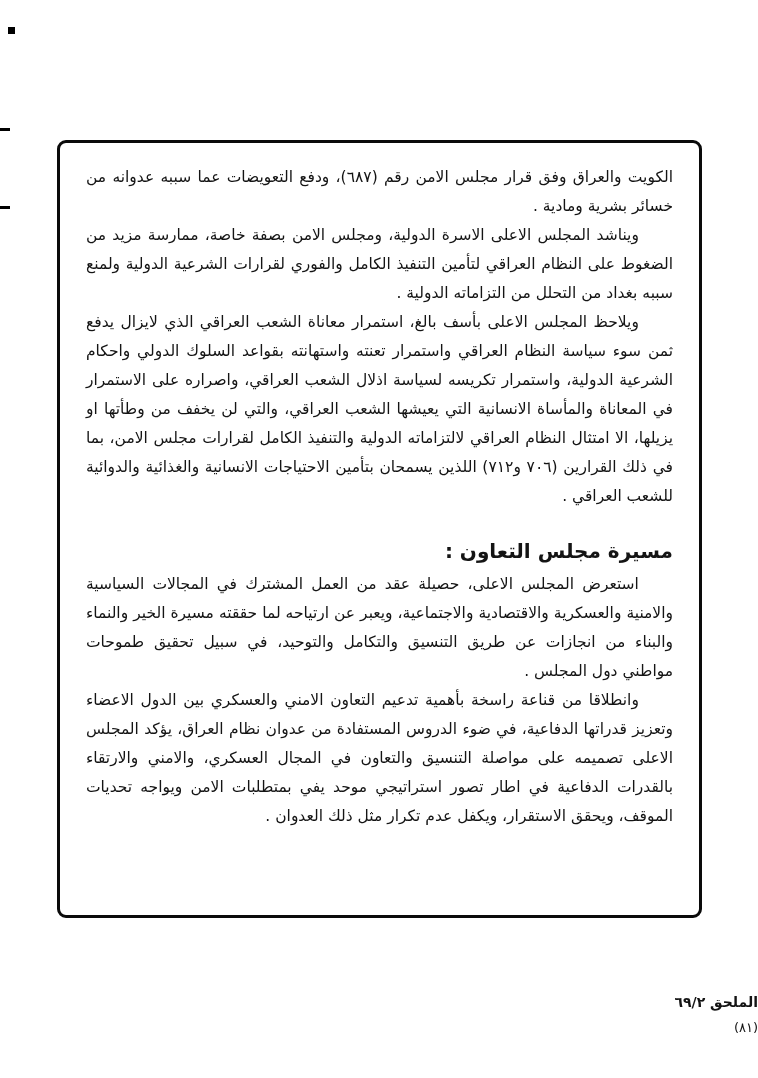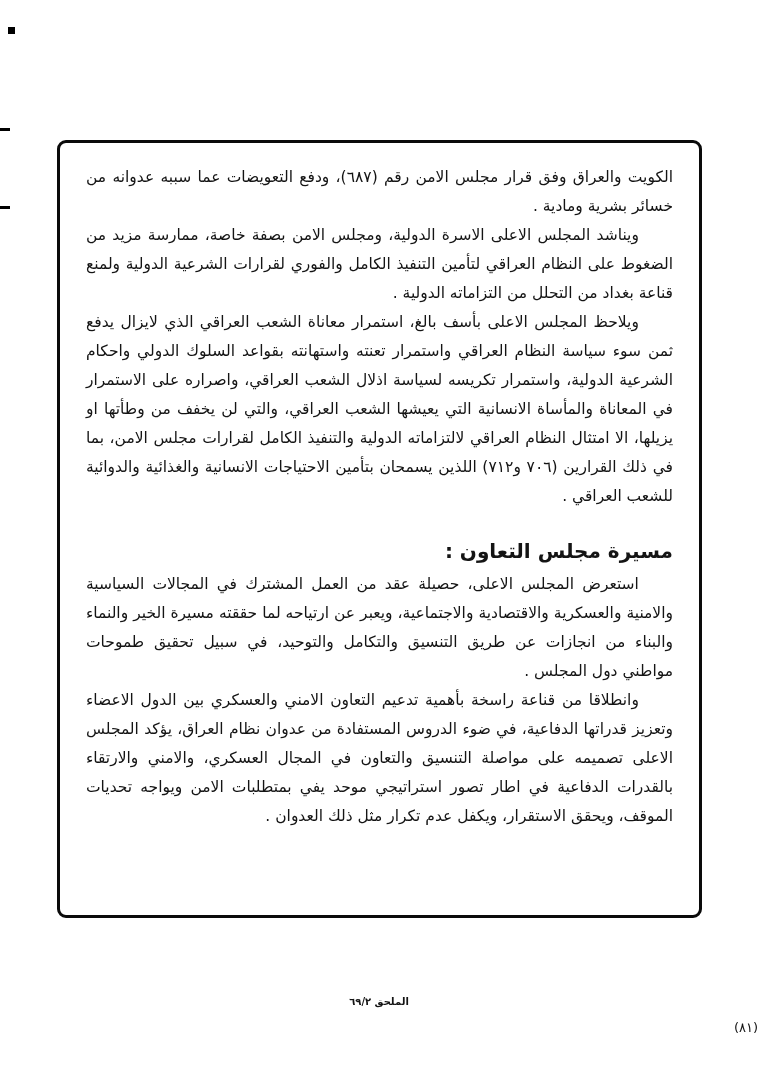--- a/index.html
+++ b/index.html
@@ -63,42 +63,43 @@
     .footer {
       position: absolute;
       left: 0;
       right: 0;
       top: 994px;
       text-align: center;
       direction: rtl;
     }
     .annex-label {
       font-weight: bold;
-      font-size: 10px;
+      font-size: 14px;
       line-height: 16px;
+      text-align: right;
     }
     .page-number {
       font-size: 13px;
       line-height: 16px;
       margin-top: 10px;
       text-align: right;
     }
   </style>
 </head>
 <body>
 
 <div class="page">
 
   <div class="artifact artifact-dot"></div>
   <div class="artifact artifact-dash1"></div>
   <div class="artifact artifact-dash2"></div>
 
   <div class="text-box">
     <p class="para first">الكويت والعراق وفق قرار مجلس الامن رقم (٦٨٧)، ودفع التعويضات عما سببه عدوانه من خسائر بشرية ومادية .</p>
-    <p class="para">ويناشد المجلس الاعلى الاسرة الدولية، ومجلس الامن بصفة خاصة، ممارسة مزيد من الضغوط على النظام العراقي لتأمين التنفيذ الكامل والفوري لقرارات الشرعية الدولية ولمنع قناعة بغداد من التحلل من التزاماته الدولية .</p>
+    <p class="para">ويناشد المجلس الاعلى الاسرة الدولية، ومجلس الامن بصفة خاصة، ممارسة مزيد من الضغوط على النظام العراقي لتأمين التنفيذ الكامل والفوري لقرارات الشرعية الدولية ولمنع سببه بغداد من التحلل من التزاماته الدولية .</p>
     <p class="para">ويلاحظ المجلس الاعلى بأسف بالغ، استمرار معاناة الشعب العراقي الذي لايزال يدفع ثمن سوء سياسة النظام العراقي واستمرار تعنته واستهانته بقواعد السلوك الدولي واحكام الشرعية الدولية، واستمرار تكريسه لسياسة اذلال الشعب العراقي، واصراره على الاستمرار في المعاناة والمأساة الانسانية التي يعيشها الشعب العراقي، والتي لن يخفف من وطأتها او يزيلها، الا امتثال النظام العراقي لالتزاماته الدولية والتنفيذ الكامل لقرارات مجلس الامن، بما في ذلك القرارين (٧٠٦ و٧١٢) اللذين يسمحان بتأمين الاحتياجات الانسانية والغذائية والدوائية للشعب العراقي .</p>
 
     <h3 class="heading">مسيرة مجلس التعاون :</h3>
 
     <p class="para">استعرض المجلس الاعلى، حصيلة عقد من العمل المشترك في المجالات السياسية والامنية والعسكرية والاقتصادية والاجتماعية، ويعبر عن ارتياحه لما حققته مسيرة الخير والنماء والبناء من انجازات عن طريق التنسيق والتكامل والتوحيد، في سبيل تحقيق طموحات مواطني دول المجلس .</p>
     <p class="para">وانطلاقا من قناعة راسخة بأهمية تدعيم التعاون الامني والعسكري بين الدول الاعضاء وتعزيز قدراتها الدفاعية، في ضوء الدروس المستفادة من عدوان نظام العراق، يؤكد المجلس الاعلى تصميمه على مواصلة التنسيق والتعاون في المجال العسكري، والامني والارتقاء بالقدرات الدفاعية في اطار تصور استراتيجي موحد يفي بمتطلبات الامن ويواجه تحديات الموقف، ويحقق الاستقرار، ويكفل عدم تكرار مثل ذلك العدوان .</p>
   </div>
 
   <div class="footer">
     <div class="annex-label">الملحق ٦٩/٢</div>

